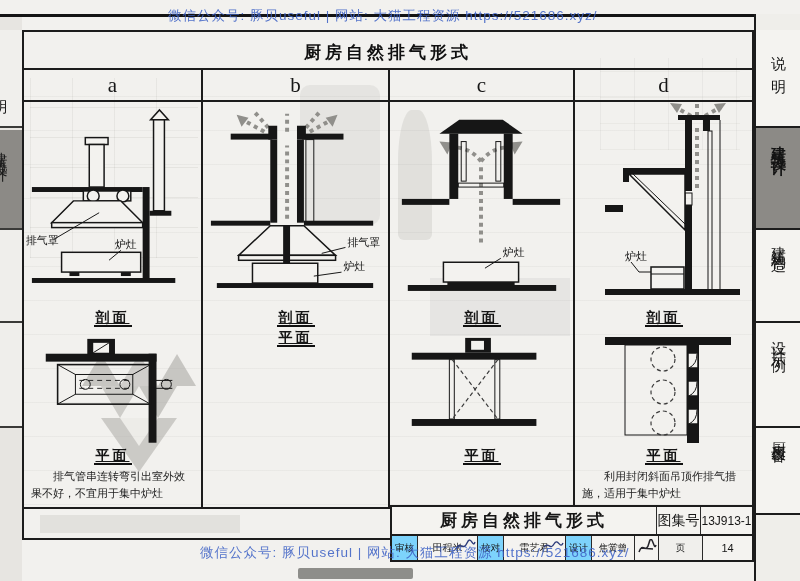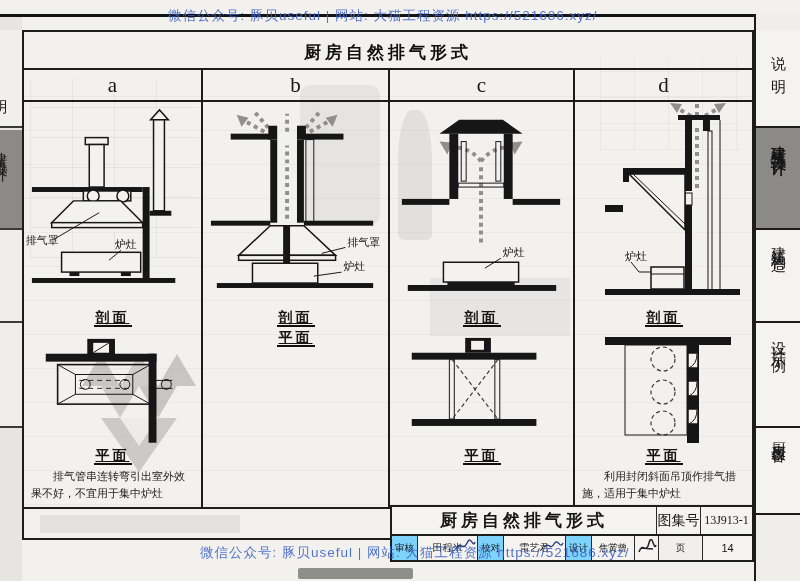--- a/index.html
+++ b/index.html
@@ -77,21 +77,21 @@
   
   .tblock{position:absolute;left:390px;top:505px;width:364px;height:57px;background:#f4f3f0;
           border:2px solid #1c1c1c;box-sizing:border-box;z-index:6;display:flex;flex-direction:column;}
   .tb-r1{height:29px;display:flex;border-bottom:2px solid #1c1c1c;box-sizing:border-box;}
   .tb-r2{flex:1;display:flex;font-size:9.5px;}
   .tbc{display:flex;align-items:center;justify-content:center;border-right:1px solid #2a2a2a;
        box-sizing:border-box;overflow:hidden;white-space:nowrap;}
   .tbc:last-child{border-right:none;}
   .tb-title{width:265px;font-size:17px;font-weight:bold;letter-spacing:4px;}
   .tb-atlas-l{width:44px;font-size:14px;}
-  .tb-atlas-v{flex:1;font-size:12px;font-family:Liberation Serif, serif;}
+  .tb-atlas-v{flex:1;font-size:12px;font-family:Liberation Sans, sans-serif;}
   .w26{width:26px;background:#7dd3fc;} .w60{width:60px;} .w62{width:62px;} .w43{width:43px;}
   .w24{width:24px;} .w44{width:44px;background:#f0efec;} .wlast{flex:1;font-size:11px;}
   .namecell{position:relative;font-size:10px;}
   .sig{position:absolute;right:1px;top:2px;}
 
   
   .side{position:absolute;left:754px;top:14px;width:46px;bottom:0;background:#efeeea;
         border-left:2px solid #1c1c1c;box-sizing:border-box;z-index:5;}
   .tab{position:absolute;left:0;width:44px;border-bottom:2px solid #1c1c1c;box-sizing:border-box;
        display:flex;justify-content:center;background:#f4f3f0;}

